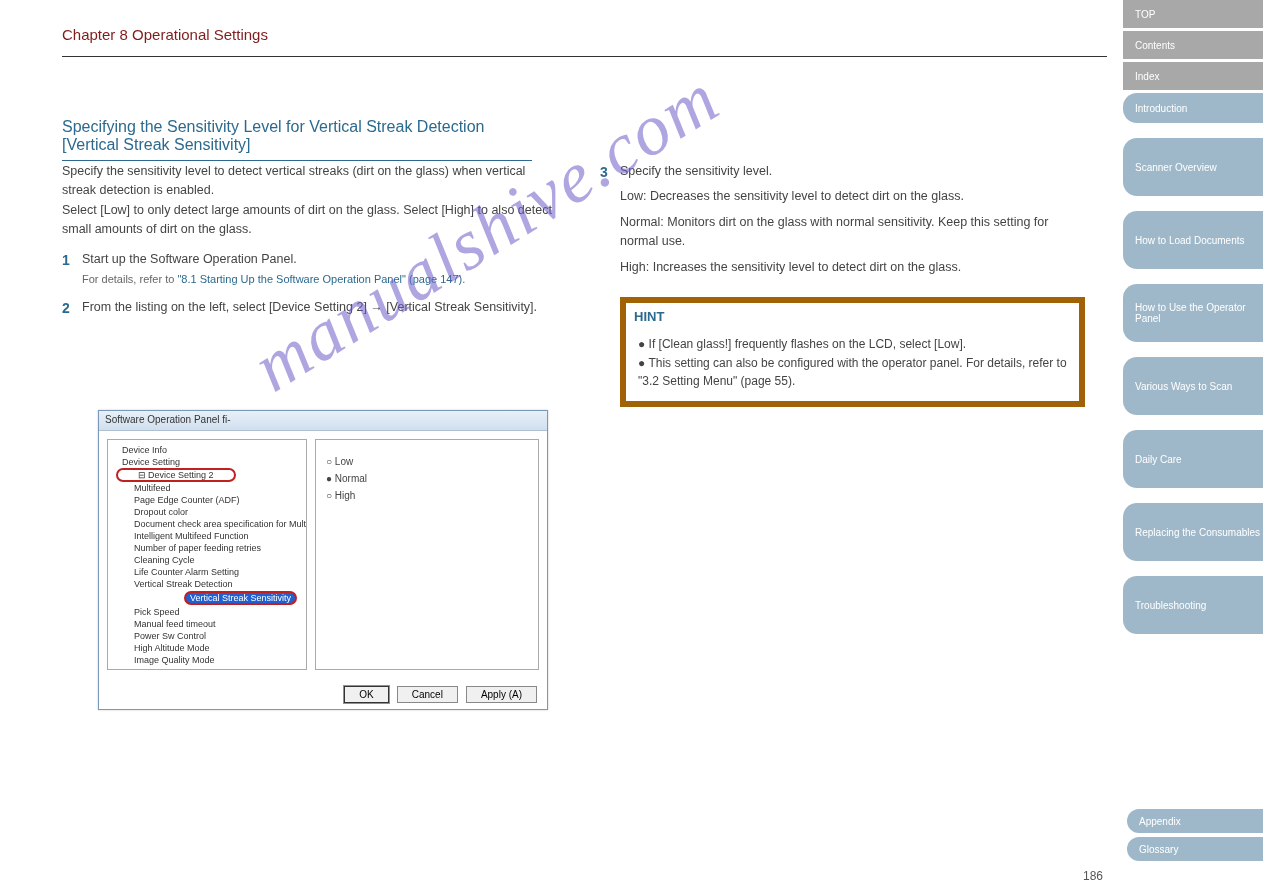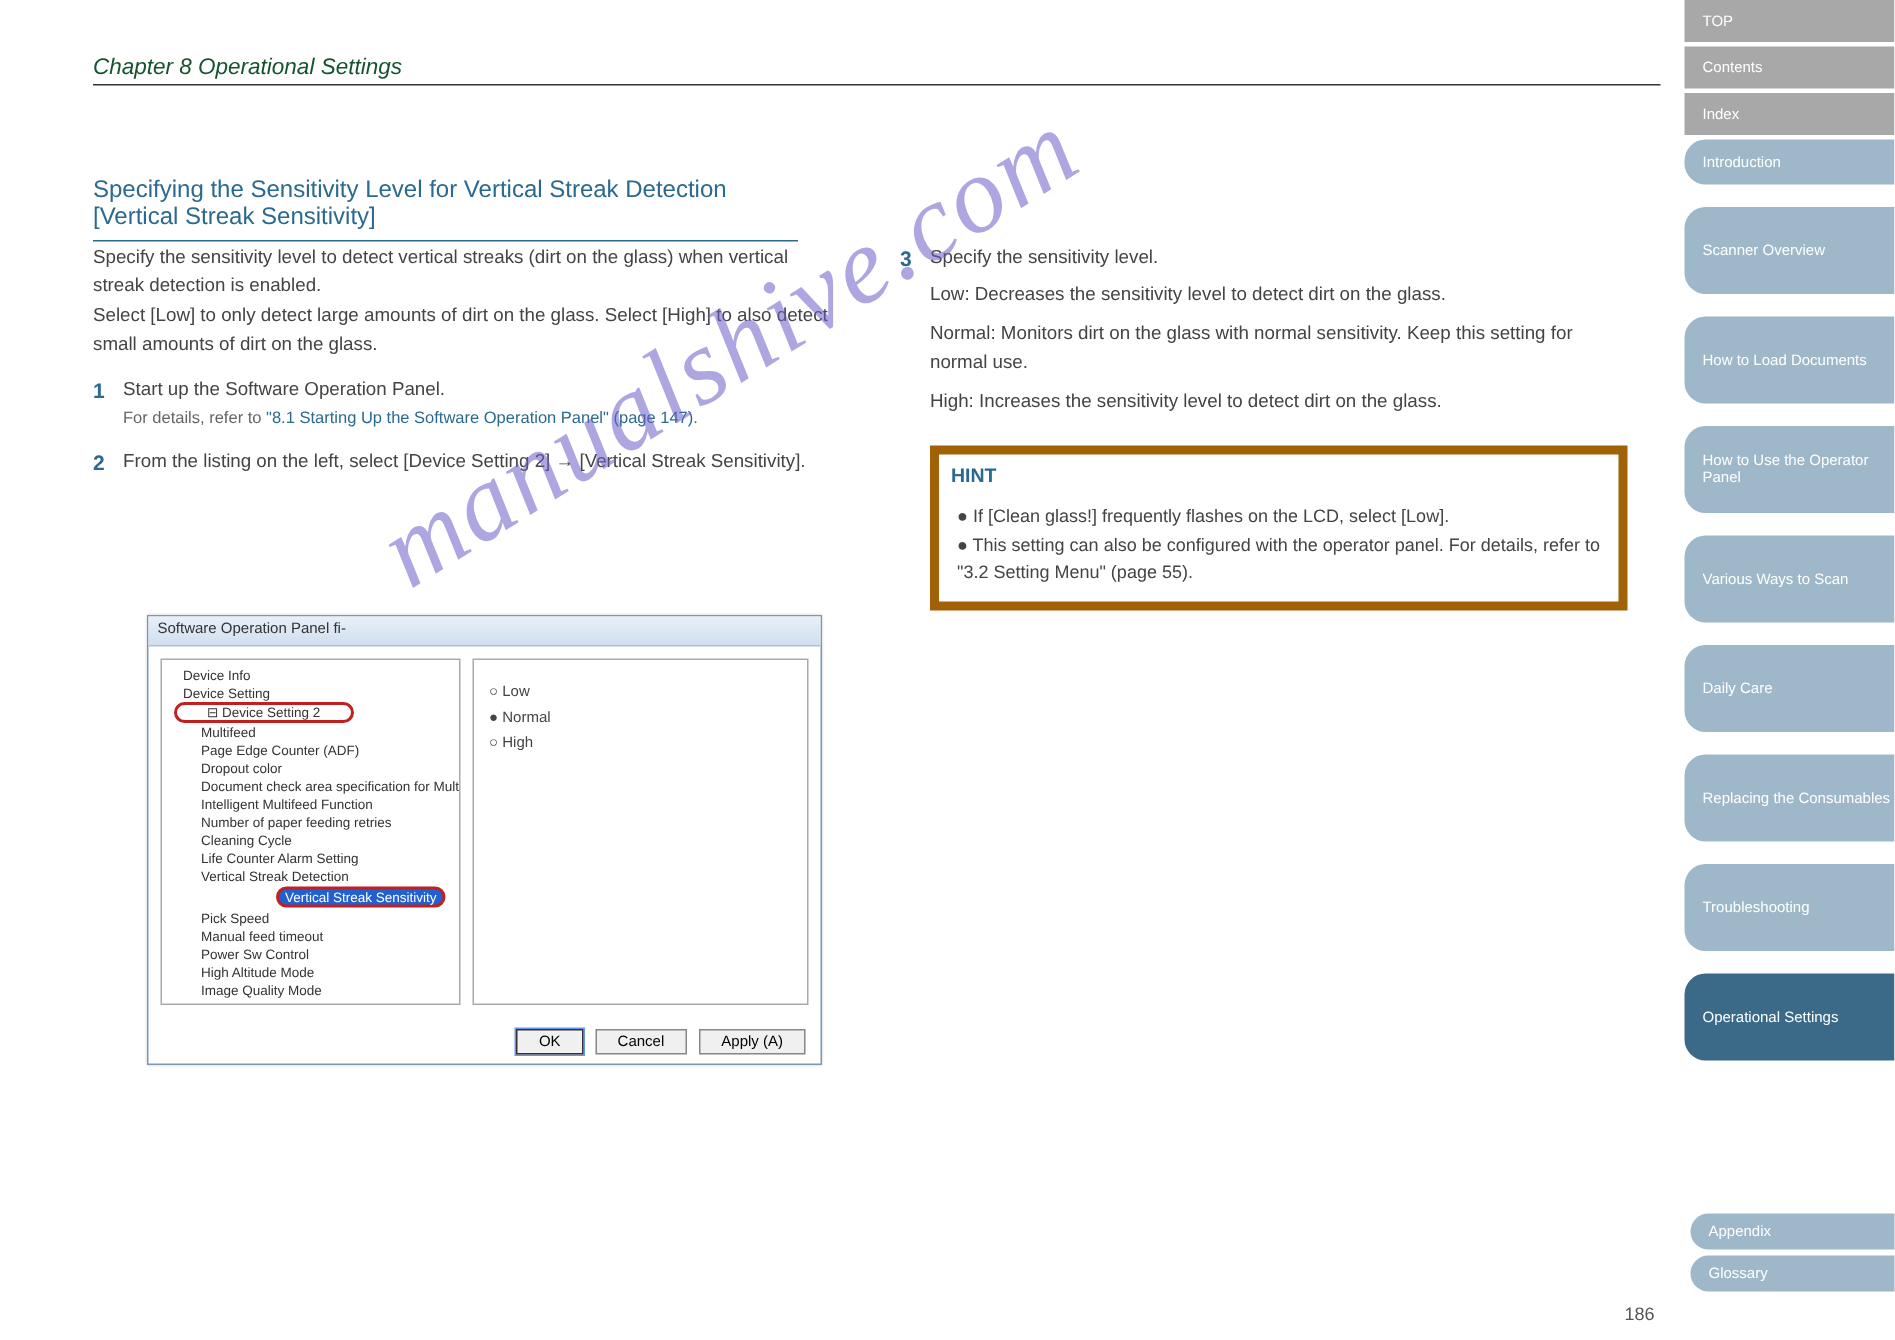--- a/index.html
+++ b/index.html
@@ -2,21 +2,21 @@
 <html><head>
 <meta charset="utf-8">
 <style>
   * { box-sizing: border-box; margin: 0; padding: 0; }
   body { width: 1263px; height: 893px; font-family: Arial, sans-serif; background: #fff; position: relative; overflow: hidden; }
   
   .page { position: relative; width: 100%; height: 100%; }
   
   .top-rule { position: absolute; top: 56px; left: 62px; width: 1045px; height: 1px; background: #333; }
   
-  .chapter-heading { position: absolute; top: 36px; left: 62px; font-size: 15px; color: #14532d; font-style: italic; }
+  .chapter-heading { position: absolute; top: 26px; left: 62px; font-size: 15px; color: #7f1d1d; }
   
   .section-title { position: absolute; top: 118px; left: 62px; width: 470px; font-size: 16px; color: #2b6a8e; border-bottom: 1px solid #2b6a8e; padding-bottom: 6px; }
   
   .body-text { position: absolute; top: 162px; left: 62px; width: 490px; font-size: 12.5px; color: #444; line-height: 1.55; }
   .body-text p { margin-bottom: 10px; }
   .body-text .step { display: flex; margin-bottom: 10px; }
   .body-text .step-num { color: #2b6a8e; font-weight: bold; width: 20px; flex-shrink: 0; font-size: 14px; }
   .body-text .step-content { flex: 1; }
   .body-text .hint { font-size: 11px; color: #666; margin-top: 2px; }
   .body-text .ref { color: #2b6a8e; }
@@ -156,21 +156,20 @@
     <div class="sb-item sb-grey">Contents</div>
     <div class="sb-item sb-grey">Index</div>
     <div class="sb-item sb-blue small">Introduction</div>
     <div class="sb-item sb-blue">Scanner Overview</div>
     <div class="sb-item sb-blue">How to Load Documents</div>
     <div class="sb-item sb-blue">How to Use the Operator Panel</div>
     <div class="sb-item sb-blue">Various Ways to Scan</div>
     <div class="sb-item sb-blue">Daily Care</div>
     <div class="sb-item sb-blue">Replacing the Consumables</div>
     <div class="sb-item sb-blue">Troubleshooting</div>
-    <div class="sb-item sb-dark">Operational Settings</div>
     <div class="sb-bottom">
       <div class="sb-item sb-blue small">Appendix</div>
       <div class="sb-item sb-blue small">Glossary</div>
     </div>
   </div>
 
   <div class="page-num">186</div>
 </div>
 
 </body></html>

